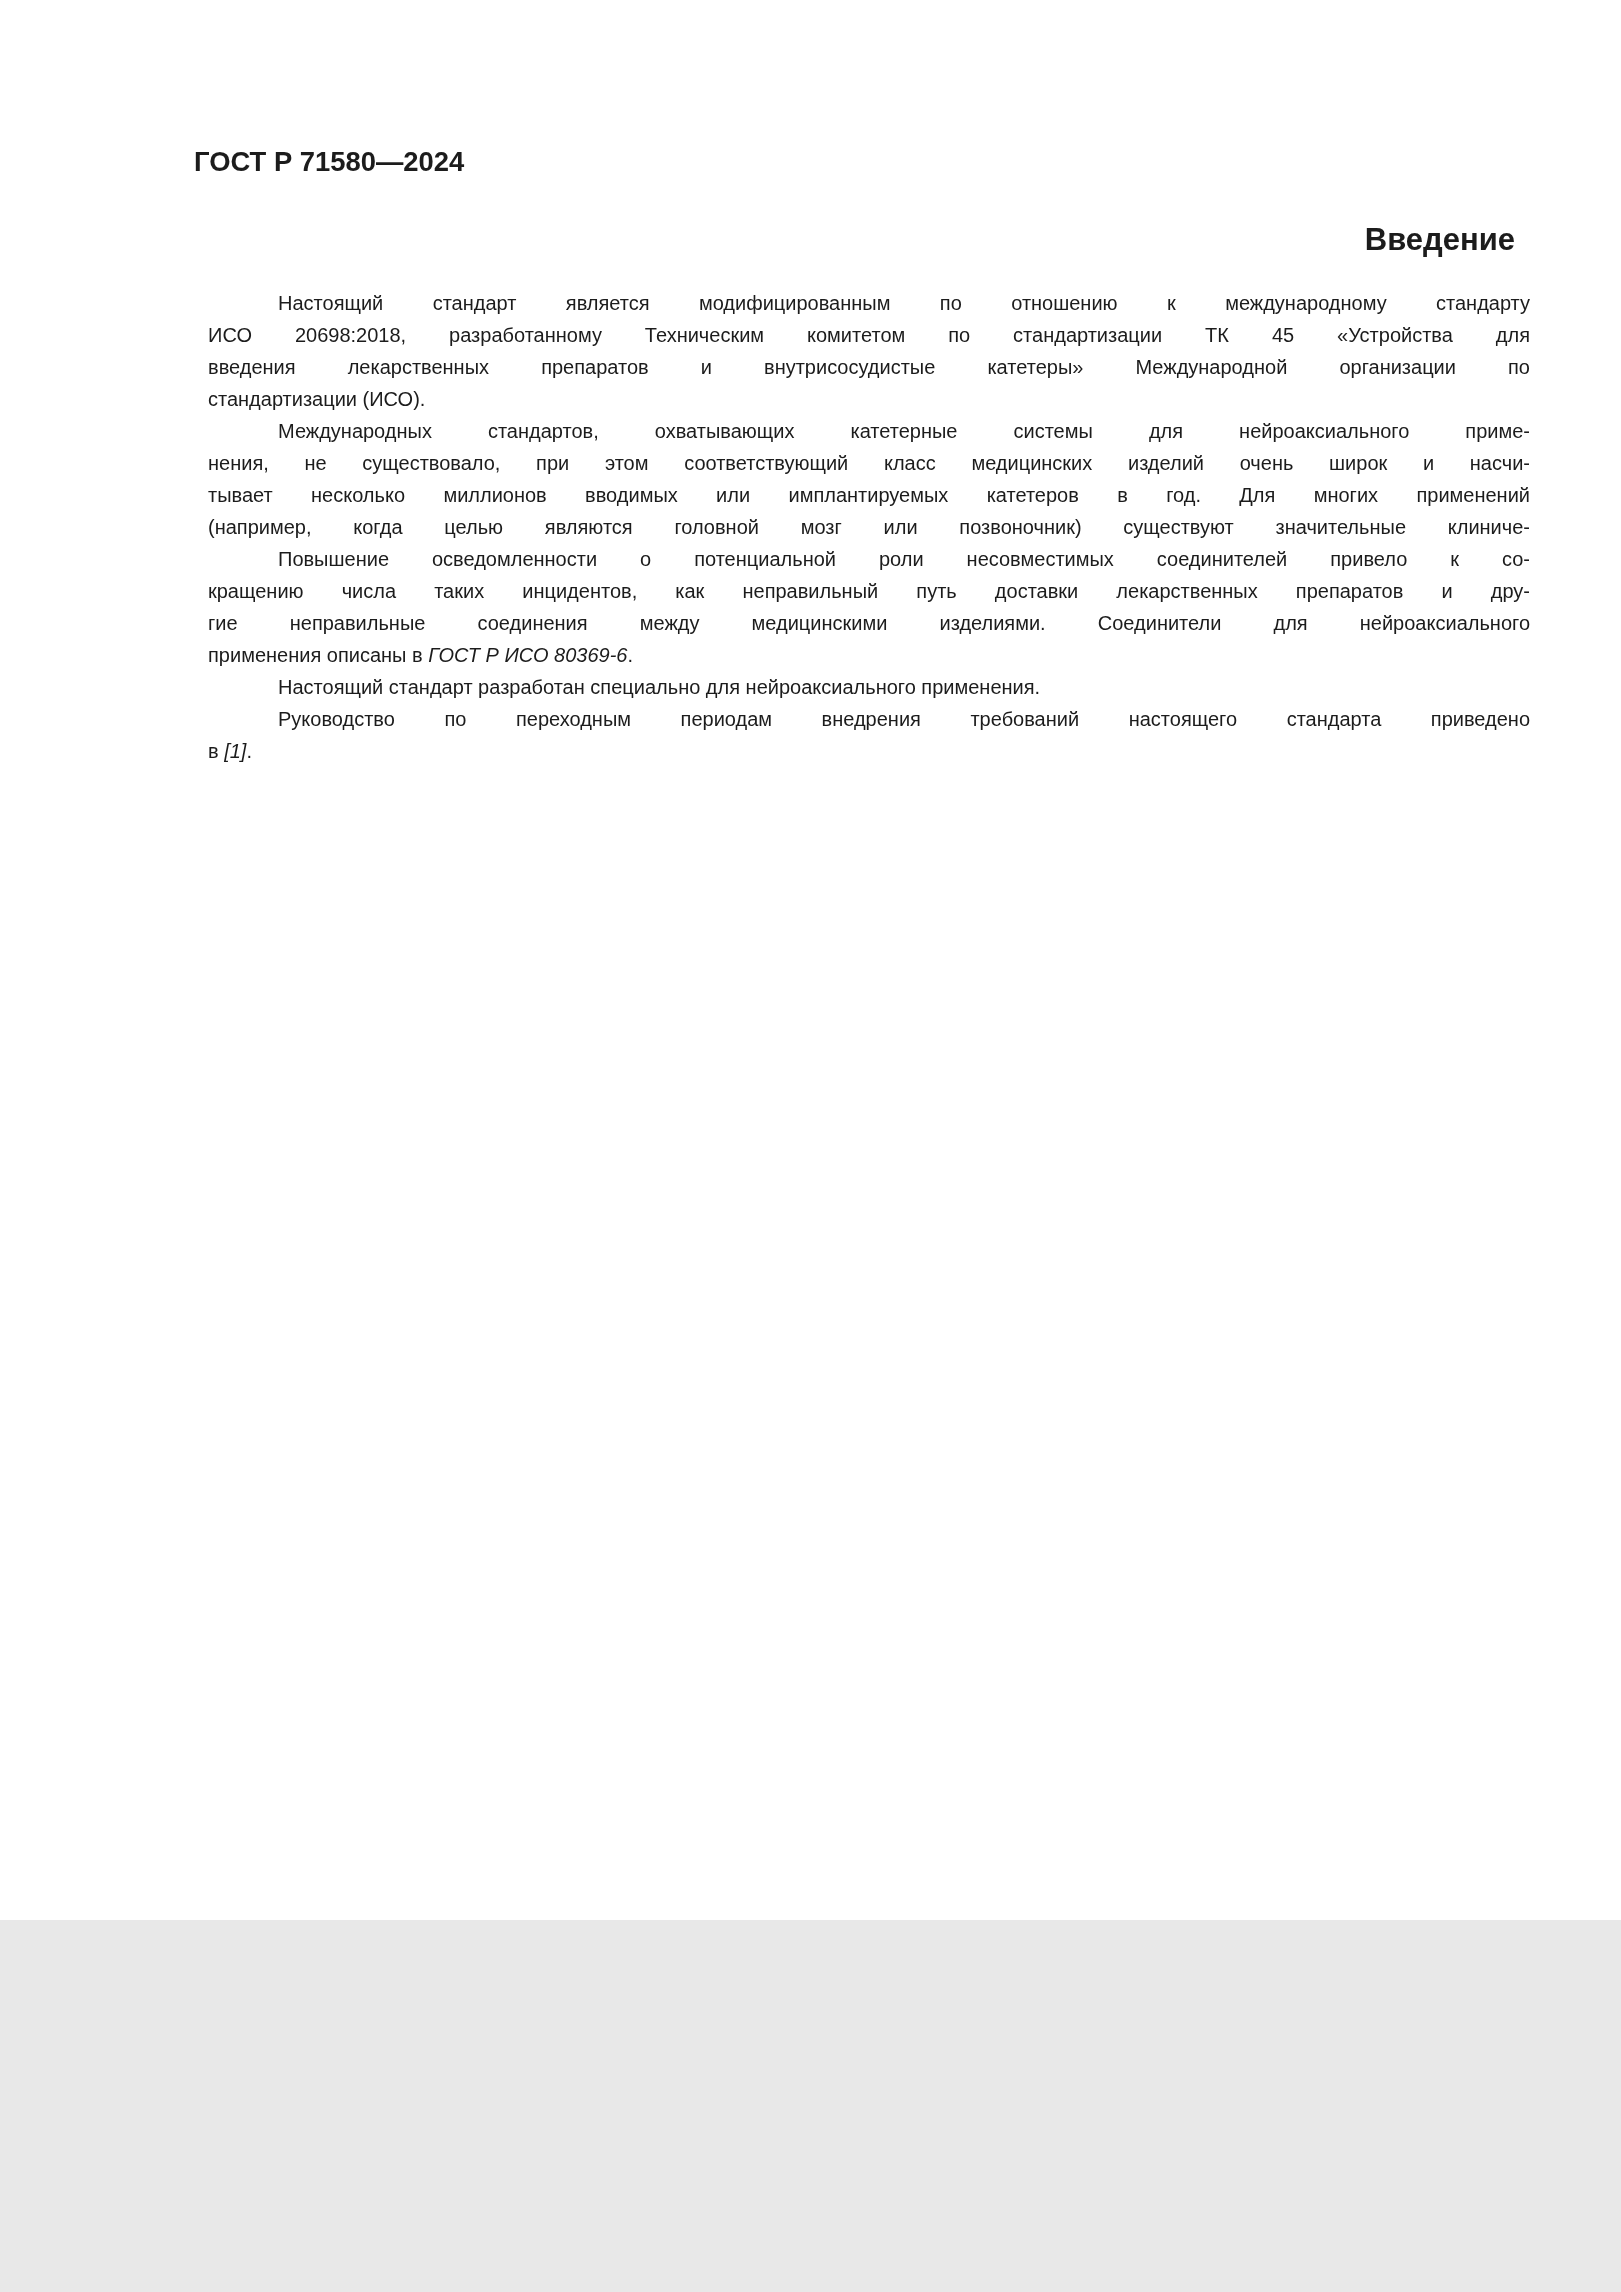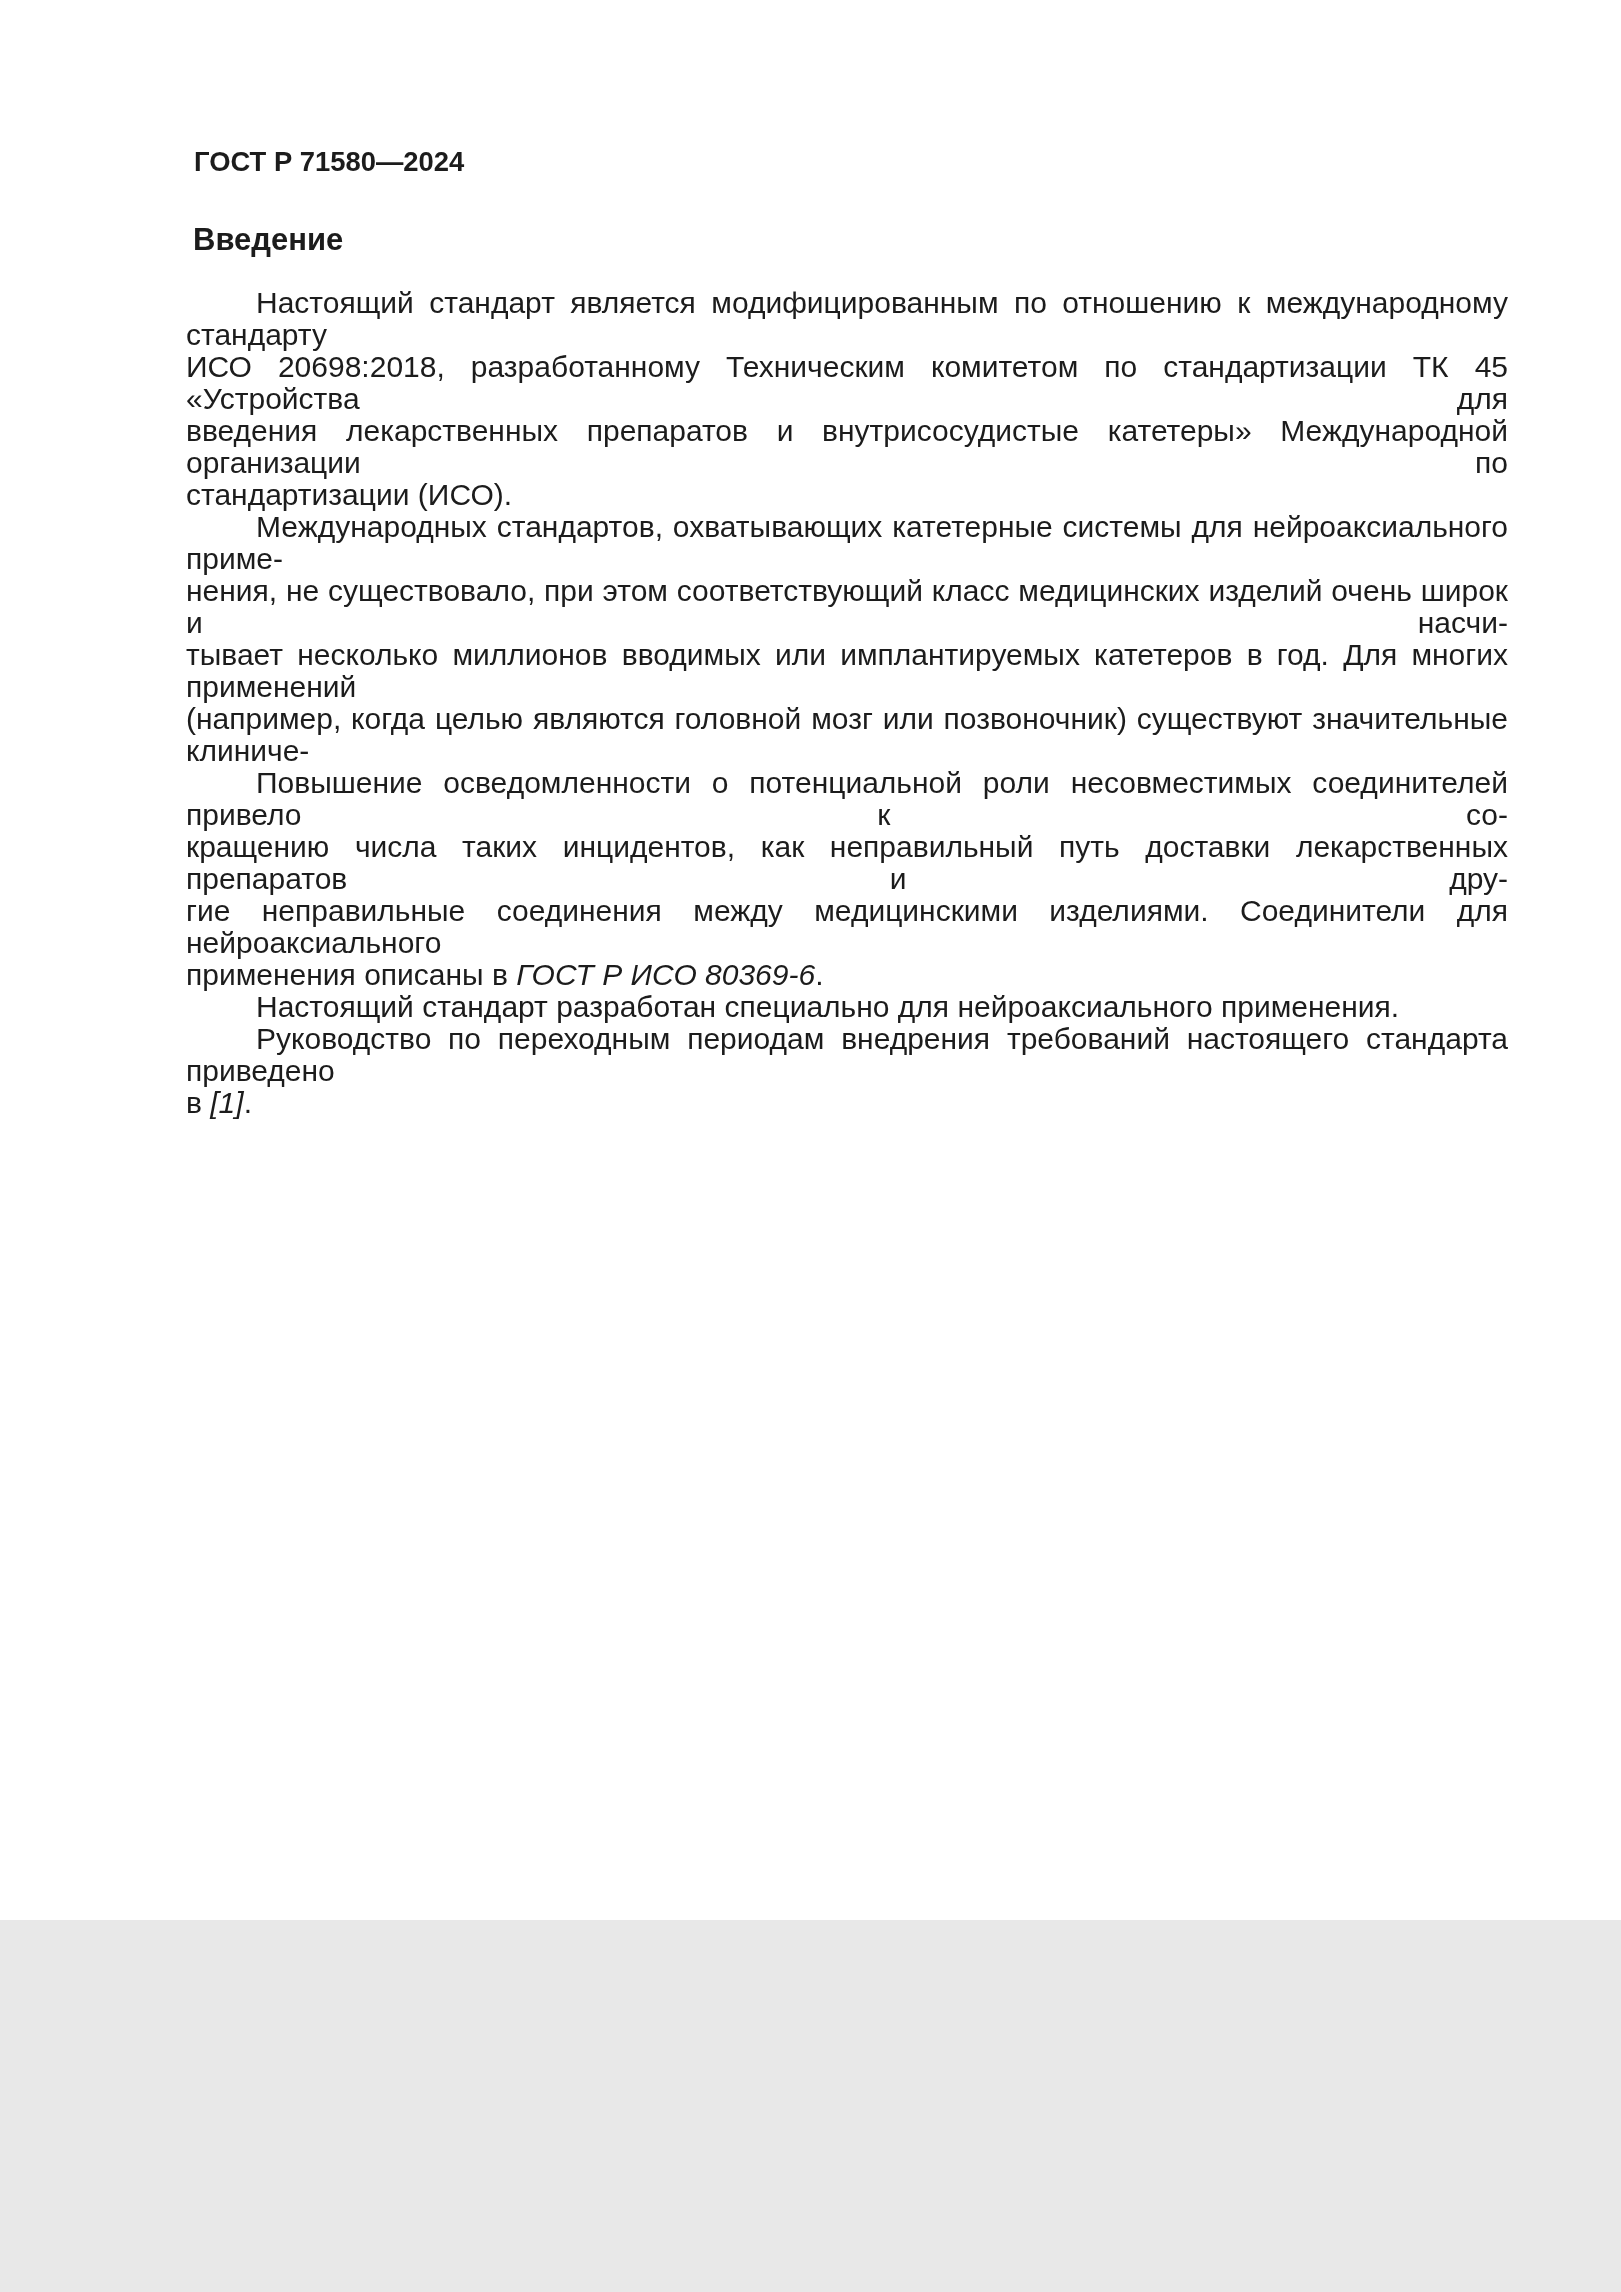--- a/index.html
+++ b/index.html
@@ -23,30 +23,30 @@
     top: 146px;
     font-size: 27.4px;
     font-weight: bold;
     white-space: nowrap;
   }
   .section-title {
     position: absolute;
     left: 193px;
     top: 222px;
     width: 1322px;
-    text-align: left;
+    text-align: right;
     font-size: 31px;
     font-weight: bold;
   }
   .body-text {
     position: absolute;
-    left: 186px;
+    left: 208px;
     top: 287px;
     width: 1322px;
-    font-size: 30px;
+    font-size: 20px;
   }
   .para { margin: 0; }
   .line {
     line-height: 32px;
     white-space: normal;
   }
   .line.just {
     text-align: justify;
     text-align-last: justify;
   }

